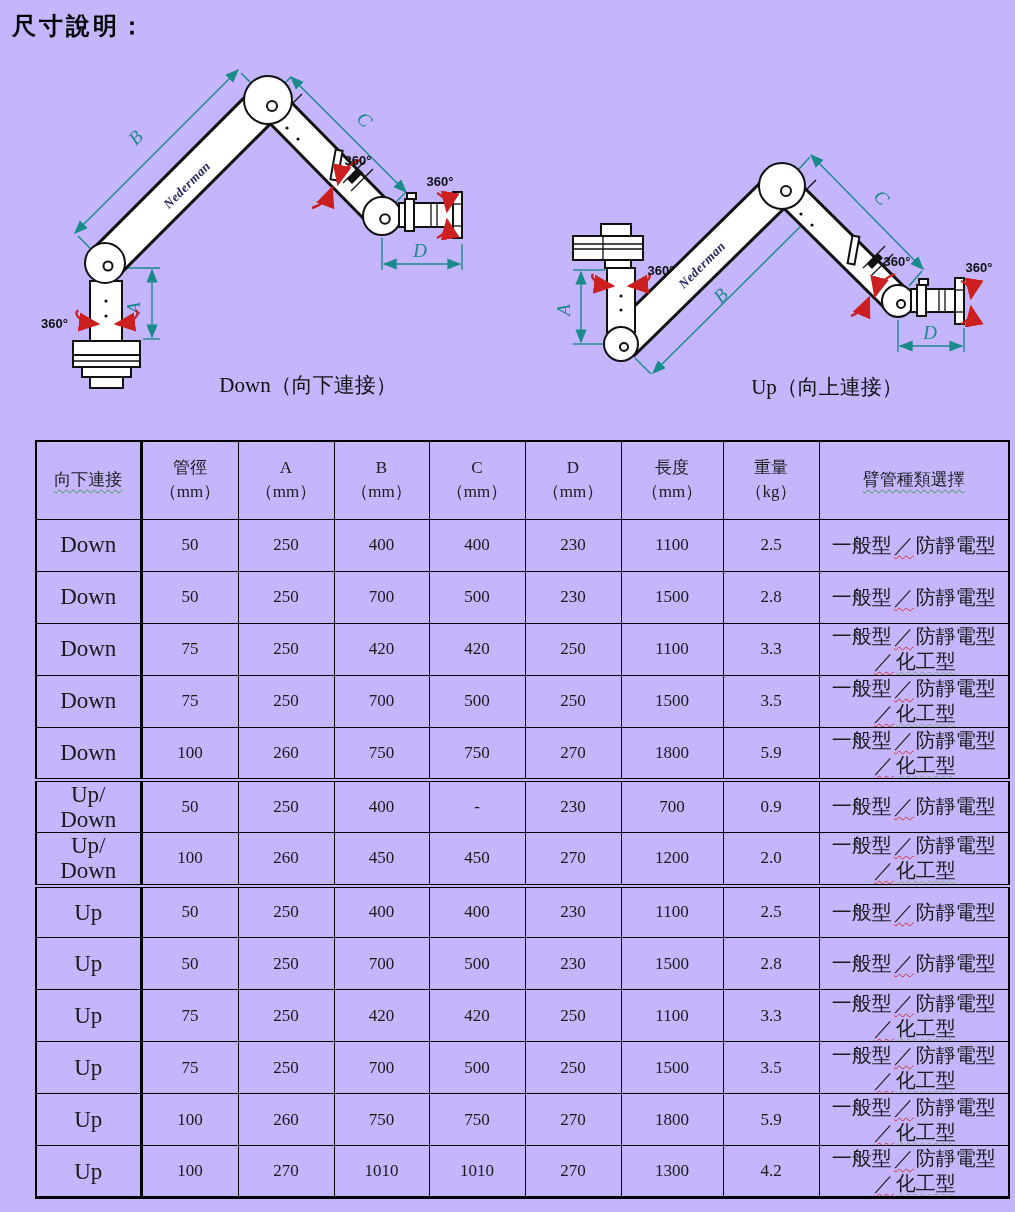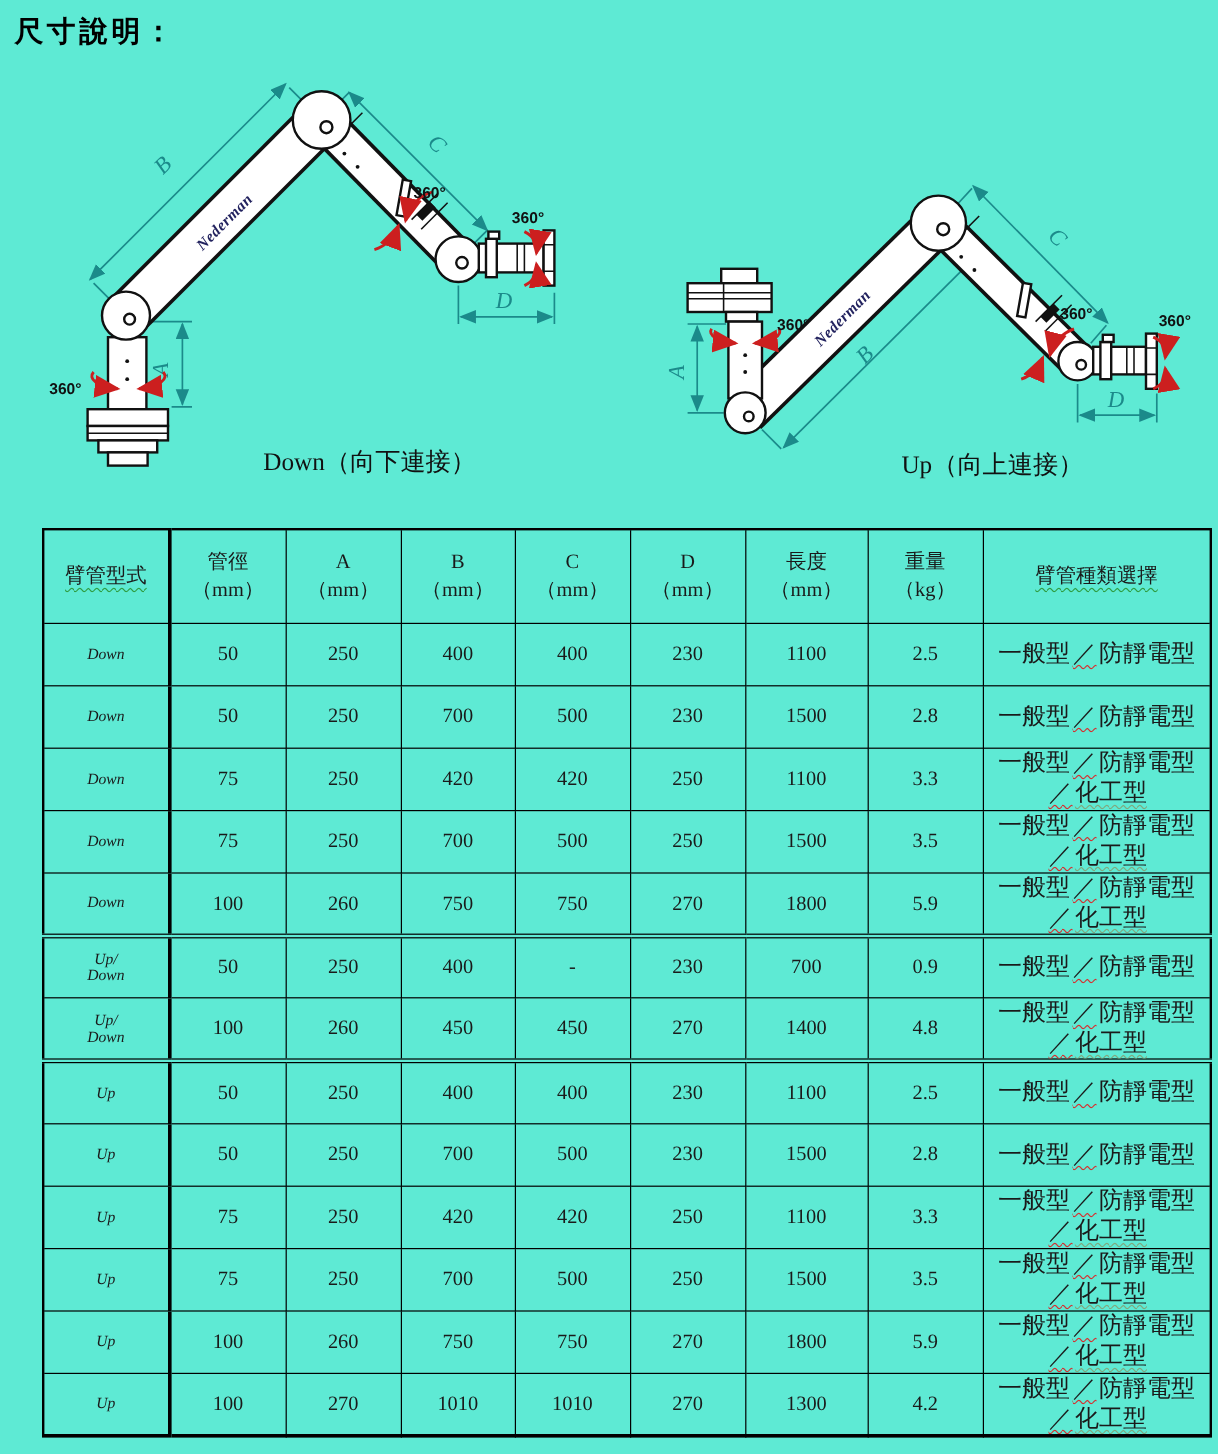--- a/index.html
+++ b/index.html
@@ -1,17 +1,17 @@
 <!DOCTYPE html>
 <html><head>
 <meta charset="utf-8">
 <style>
   html,body { margin:0; padding:0; background:#888; }
   #page {
-    position:relative; width:1015px; height:1212px; background:#5eead4;
+    position:relative; width:1015px; height:1212px; background:#c4b5fd;
     font-family:"Liberation Serif","DejaVu Serif",serif; color:#1a1a1a;
     overflow:hidden; margin:0 auto;
   }
   #doc-title {
     position:absolute; left:12px; top:10px; font-size:24px; font-weight:bold;
     letter-spacing:3px; color:#000;
   }
   .fig { position:absolute; }
   #fig-down { left:40px; top:58px; }
   #fig-up { left:545px; top:128px; }
@@ -31,21 +31,21 @@
     border:2px solid #000; border-bottom:3px solid #000;
   }
   #spec-table th, #spec-table td {
     border:1px solid #000; text-align:center; vertical-align:middle;
     padding:0; font-weight:normal; overflow:hidden;
   }
   #spec-table thead tr { height:78px; }
   #spec-table tbody tr { height:52px; }
   #spec-table th { font-size:17px; line-height:1.45; }
   #spec-table td { font-size:17px; }
-  #spec-table td.c-type { font-size:13px; line-height:1.1;font-style:italic; }
+  #spec-table td.c-type { font-size:23px; line-height:1.1; }
   #spec-table td.c-kinds { font-size:20px; line-height:1.25; }
   #spec-table th:first-child, #spec-table td:first-child { border-right:3px solid #000; }
   #spec-table tbody tr.group-start td { border-top:4px double #000; }
   .wavy-green  { text-decoration:underline wavy #2f9e44; text-decoration-thickness:1px; text-underline-offset:4px; }
   .wavy-green2 { text-decoration:underline wavy #7fa87f; text-decoration-thickness:1px; text-underline-offset:3px; }
   .wavy-red    { text-decoration:underline wavy #d43131; text-decoration-thickness:1px; text-underline-offset:3px; padding:0 2px; }
 </style>
 </head>
 <body>
 
@@ -224,21 +224,21 @@
           <col style="width:96px">
         <col style="width:95px">
           <col style="width:96px">
           <col style="width:96px">
         <col style="width:102px">
           <col style="width:96px">
           <col style="width:190px">
       </colgroup>
       <thead>
         <tr>
-            <th><span class="wavy-green">臂管型式</span></th>
+            <th><span class="wavy-green">向下連接</span></th>
             <th>管徑<br>（mm）</th>
             <th>A<br>（mm）</th>
             <th>B<br>（mm）</th>
             <th>C<br>（mm）</th>
             <th>D<br>（mm）</th>
             <th>長度<br>（mm）</th>
             <th>重量<br>（kg）</th>
             <th><span class="wavy-green">臂管種類選擇</span></th>
           </tr>
       </thead>
@@ -309,22 +309,22 @@
             <td>0.9</td>
             <td class="c-kinds">一般型<span class="wavy-red">／</span>防靜電型</td>
           </tr>
           <tr>
             <td class="c-type">Up/<br>Down</td>
             <td>100</td>
             <td>260</td>
             <td>450</td>
             <td>450</td>
             <td>270</td>
-            <td>1400</td>
-            <td>4.8</td>
+            <td>1200</td>
+            <td>2.0</td>
             <td class="c-kinds">一般型<span class="wavy-red">／</span>防靜電型<br><span class="wavy-red">／</span><span class="wavy-green2">化工型</span></td>
           </tr>
           <tr class="group-start">
             <td class="c-type">Up</td>
             <td>50</td>
             <td>250</td>
             <td>400</td>
             <td>400</td>
             <td>230</td>
             <td>1100</td>

